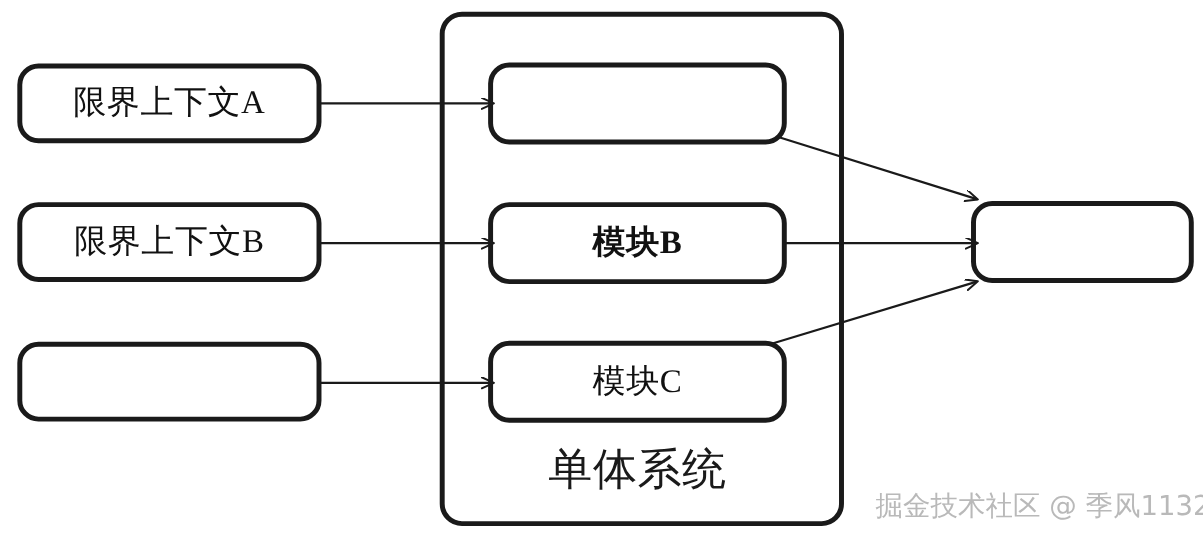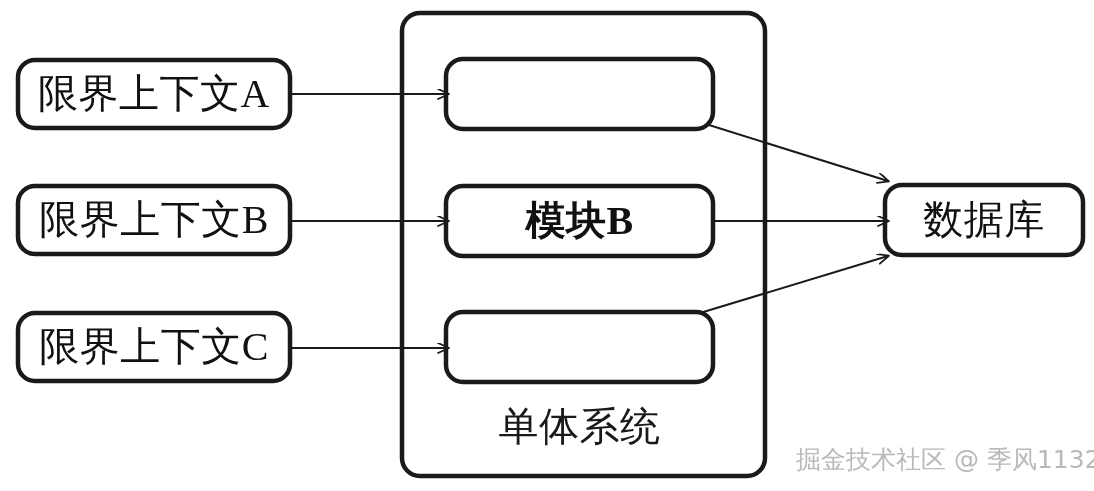--- a/index.html
+++ b/index.html
@@ -25,21 +25,21 @@
     top: 0;
     width: 1094px;
     height: 491px;
   }
   .node-label {
     position: absolute;
     display: flex;
     align-items: center;
     justify-content: center;
     color: #111111;
-    font-size: 40px;
+    font-size: 30px;
     letter-spacing: 0.5px;
     line-height: 1;
     white-space: nowrap;
     pointer-events: none;
   }
   .container-caption {
     position: absolute;
     color: #1a1a1a;
     font-size: 40px;
     line-height: 1;
@@ -82,23 +82,22 @@
     <line x1="290" y1="221" x2="448" y2="221" stroke="#1a1a1a" stroke-width="2" marker-end="url(#arrowhead)"></line>
     <line x1="290" y1="348" x2="448" y2="348" stroke="#1a1a1a" stroke-width="2" marker-end="url(#arrowhead)"></line>
 
     <line x1="709" y1="125" x2="888" y2="181" stroke="#1a1a1a" stroke-width="2" marker-end="url(#arrowhead)"></line>
     <line x1="713" y1="221" x2="888" y2="221" stroke="#1a1a1a" stroke-width="2" marker-end="url(#arrowhead)"></line>
     <line x1="700" y1="313" x2="888" y2="256" stroke="#1a1a1a" stroke-width="2" marker-end="url(#arrowhead)"></line>
   </svg>
 
   <div class="node-label" style="left:18px; top:60px; width:272px; height:68px;">限界上下文A</div>
   <div class="node-label" style="left:18px; top:186px; width:272px; height:68px;text-align:right;">限界上下文B</div>
-  <div class="node-label" style="left:18px; top:313px; width:272px; height:68px;">限界上下文C</div>
 
   <div class="node-label" style="left:446px; top:186px; width:267px; height:70px;font-weight:bold;">模块B</div>
+  <div class="node-label" style="left:446px; top:312px; width:267px; height:70px;">模块C</div>
 
-  <div class="node-label" style="left:885px; top:185px; width:198px; height:70px;">数据库</div>
 
   <div class="node-label container-caption" style="left:446px; top:405px; width:267px; height:44px; display:flex;">单体系统</div>
 
   <div class="watermark" style="left:796px; top:447px;">掘金技术社区 @ 季风1132</div>
 
 </div>
 
 </body></html>

